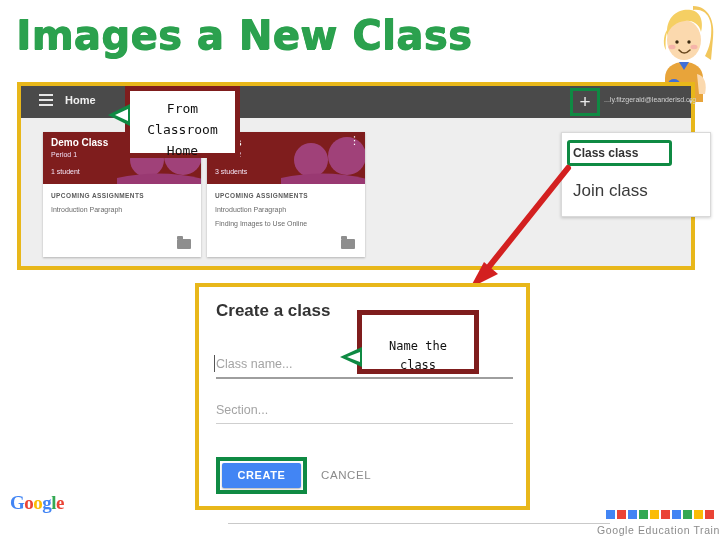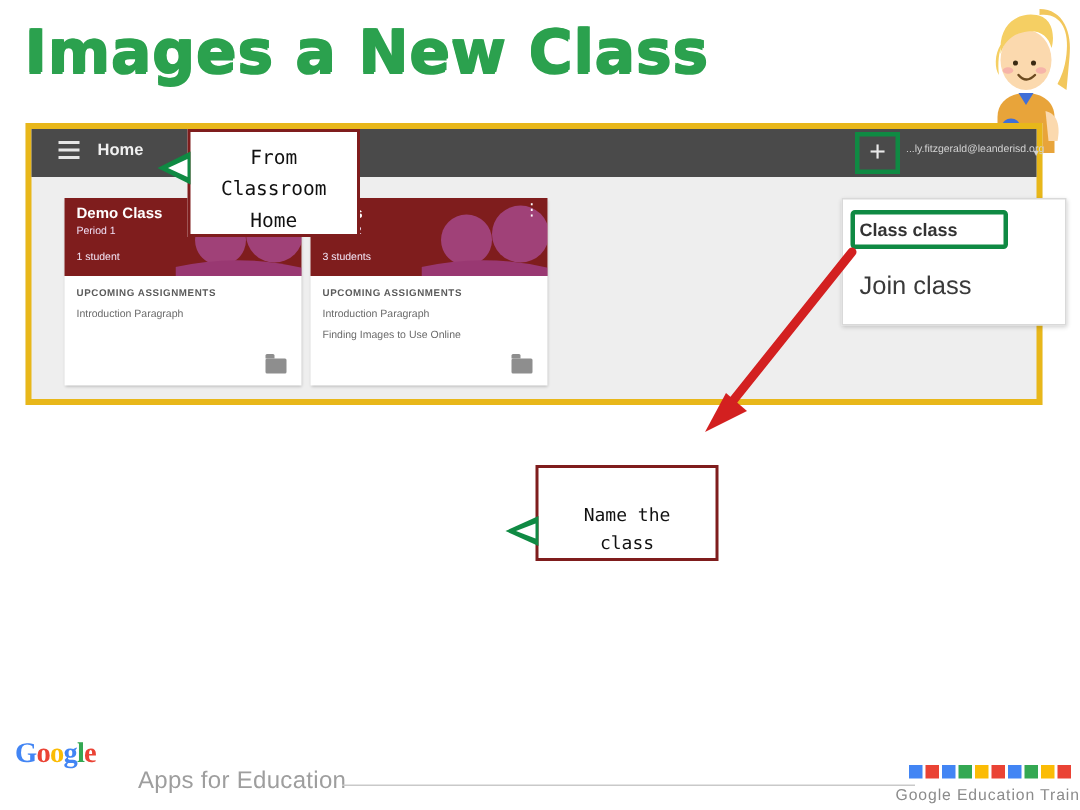--- a/index.html
+++ b/index.html
@@ -98,21 +98,21 @@
   }
   .cc-create{position:absolute;left:11px;top:13px;font-size:12px;font-weight:bold;color:#333;}
   .cc-create-hl{
     position:absolute;left:5px;top:7px;width:105px;height:26px;
     box-sizing:border-box;border:3px solid #0f8a43;border-radius:3px;
   }
   .cc-join{position:absolute;left:11px;top:48px;font-size:17px;color:#3a3a3a;}
 
   
   .callout{
-    position:absolute;background:#ffffff;box-sizing:border-box;border:2px solid #7f1d1d;
+    position:absolute;background:#ffffff;box-sizing:border-box;border:5px solid #7f1d1d;
     font-family:"DejaVu Sans Mono", monospace;color:#111;text-align:center;
   }
   .co-home{
     left:125px;top:86px;width:115px;height:72px;
     font-size:13px;line-height:21px;padding-top:7px;
   }
   .co-home .tail{
     position:absolute;left:-22px;top:13px;width:0;height:0;
     border-top:11px solid transparent;border-bottom:11px solid transparent;
     border-right:22px solid #0f8a43;
@@ -292,30 +292,47 @@
     <span style="white-space:pre-line;">From
 Classroom
 Home</span>
   </div>
 
   <svg class="red-arrow" viewBox="0 0 140 145">
     <line x1="128" y1="18" x2="40" y2="128" stroke="#d32020" stroke-width="6" stroke-linecap="round"></line>
     <path d="M30 138 L58 124 L44 112 Z" fill="#d32020"></path>
   </svg>
 
+  <div class="shot-bot">
+    <div class="dlg-title">Create a class</div>
+
+    <div class="fld f1">
+      <div class="caret"></div>
+      <div class="ph">Class name...</div>
+      <div class="line"></div>
+    </div>
+
+    <div class="fld f2">
+      <div class="ph">Section...</div>
+      <div class="line"></div>
+    </div>
+
+    <div class="btn-create">CREATE</div>
+    <div class="btn-create-hl"></div>
+    <div class="btn-cancel">CANCEL</div>
+  </div>
 
   <div class="callout co-name">
     <div class="tail"></div>
     <span style="white-space:pre-line;">Name the
 class</span>
   </div>
 
 
   <div class="g-logo"><span class="b">G</span><span class="r">o</span><span class="y">o</span><span class="b">g</span><span class="g">l</span><span class="r">e</span></div>
-  <div class="g-afe">Apps for Education</div>
   <div class="foot-rule"></div>
   <div class="swatches">
       <span style="background: rgb(66, 133, 244);"></span>
       <span style="background: rgb(234, 67, 53);"></span>
       <span style="background: rgb(66, 133, 244);"></span>
       <span style="background: rgb(52, 168, 83);"></span>
       <span style="background: rgb(251, 188, 5);"></span>
       <span style="background: rgb(234, 67, 53);"></span>
       <span style="background: rgb(66, 133, 244);"></span>
       <span style="background: rgb(52, 168, 83);"></span>

